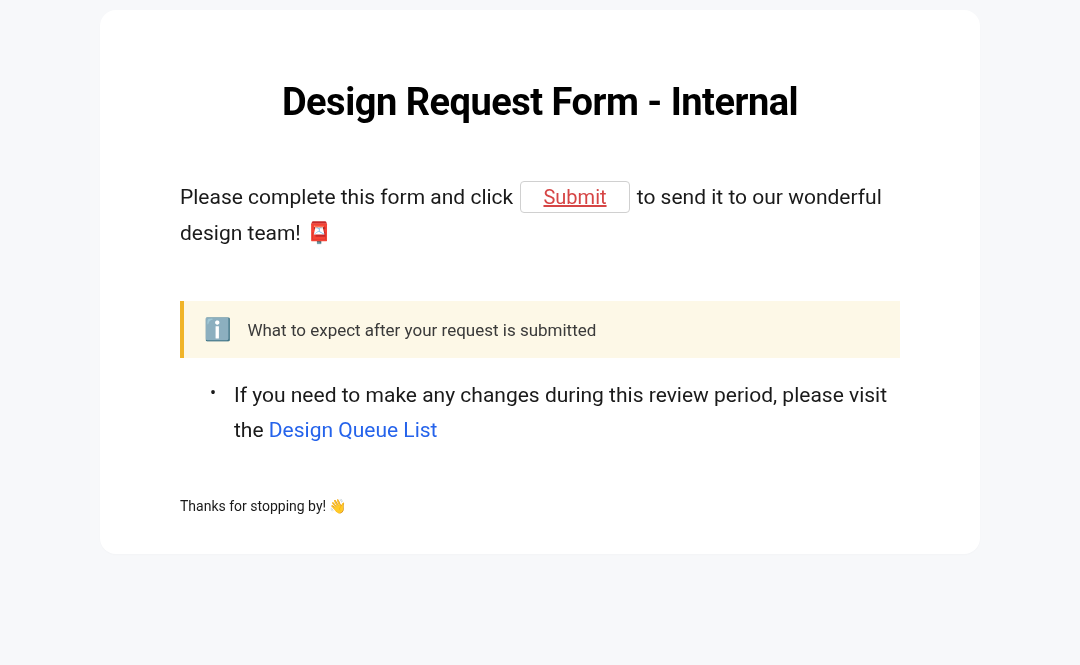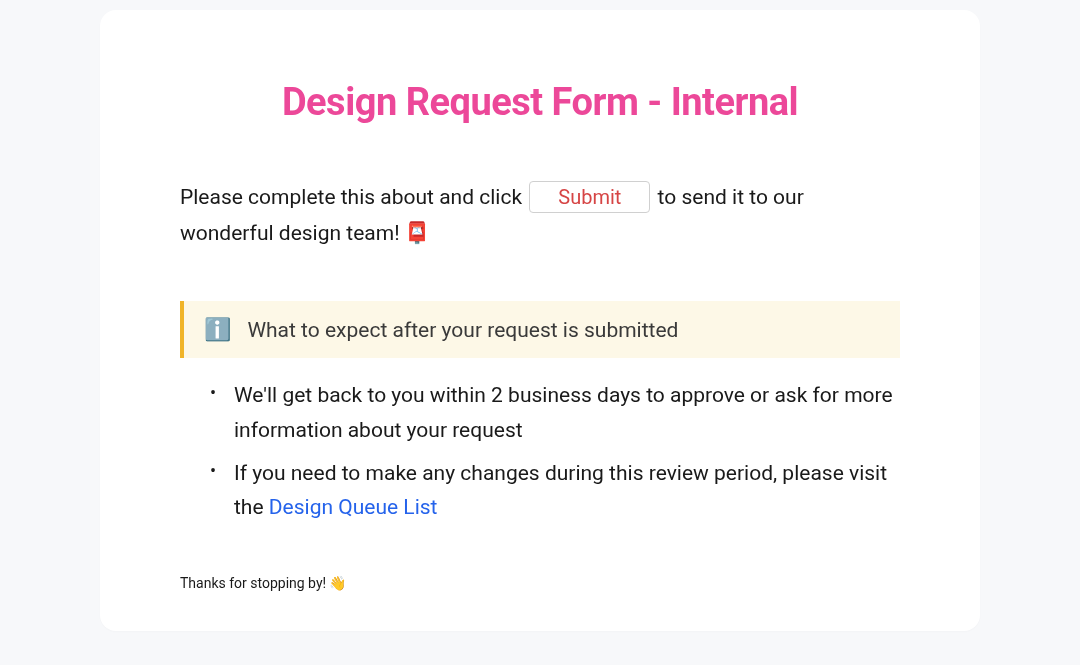--- a/index.html
+++ b/index.html
@@ -24,62 +24,63 @@
       max-width: 880px;
       margin: 10px auto 0;
       padding: 70px 80px 40px 80px;
       box-shadow: 0 1px 2px rgba(0,0,0,0.02);
     }
     
     h1 {
       font-size: 38px;
       font-weight: 700;
       text-align: center;
-      color: #ec4899;
+      color: #000000;
       margin-bottom: 56px;
       letter-spacing: -0.5px;
     }
     
     .intro {
       font-size: 21px;
       line-height: 1.7;
       color: #1a1a1a;
       margin-bottom: 50px;
     }
     
     .submit-chip {
       display: inline-block;
       border: 1px solid #d0d0d0;
       border-radius: 4px;
-      padding: 2px 28px;
+      padding: 2px 22px;
       color: #d64545;
       font-size: 20px;
       vertical-align: baseline;
       line-height: 1.3;
       background: #fff;
       margin: 0 2px;
+      text-decoration: underline;
     }
     
     .callout {
       background: #fdf8e7;
       border-left: 4px solid #f0b429;
       padding: 16px 20px;
       margin-bottom: 20px;
       display: flex;
       align-items: center;
       gap: 16px;
     }
     
     .callout-icon {
       font-size: 22px;
       flex-shrink: 0;
     }
     
     .callout-text {
-      font-size: 21px;
+      font-size: 17px;
       color: #3a3a3a;
     }
     
     ul.bullets {
       list-style: none;
       padding-left: 30px;
       margin-bottom: 50px;
     }
     
     ul.bullets li {
@@ -111,32 +112,29 @@
     }
   </style>
 </head>
 <body>
 
 <div class="card">
 
   <h1>Design Request Form - Internal</h1>
 
   <p class="intro">
-    <span>Please complete this about and click </span><span class="submit-chip">Submit</span><span> to send it to our wonderful design team! 📮</span>
+    <span>Please complete this form and click </span><span class="submit-chip">Submit</span><span> to send it to our wonderful design team! 📮</span>
   </p>
 
   <div class="callout">
     <span class="callout-icon">ℹ️</span>
     <span class="callout-text">What to expect after your request is submitted</span>
   </div>
 
   <ul class="bullets">
-    <li>
-      <span>We'll get back to you within 2 business days to approve or ask for more information about your request</span>
-    </li>
     <li>
       <span>If you need to make any changes during this review period, please visit the </span><a class="link">Design Queue List</a>
     </li>
   </ul>
 
   <p class="closing">Thanks for stopping by! 👋</p>
 
 </div>
 
 </body></html>

